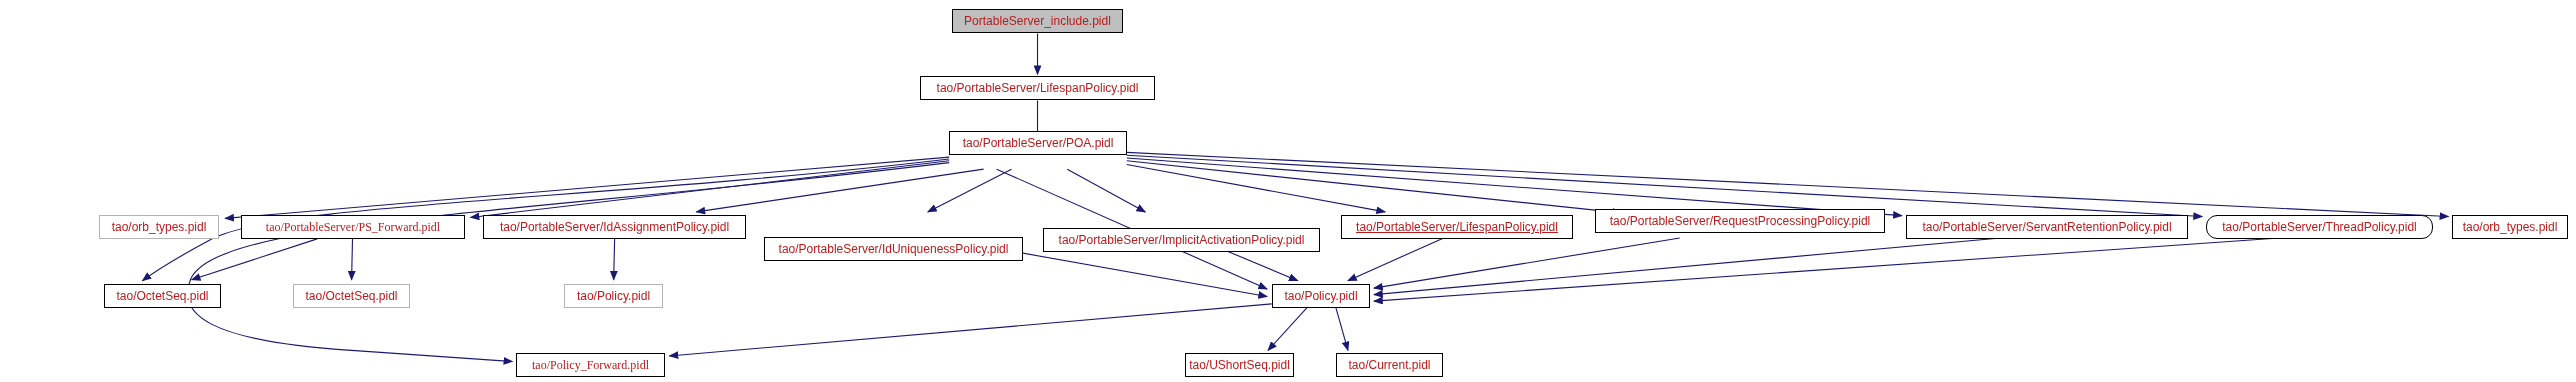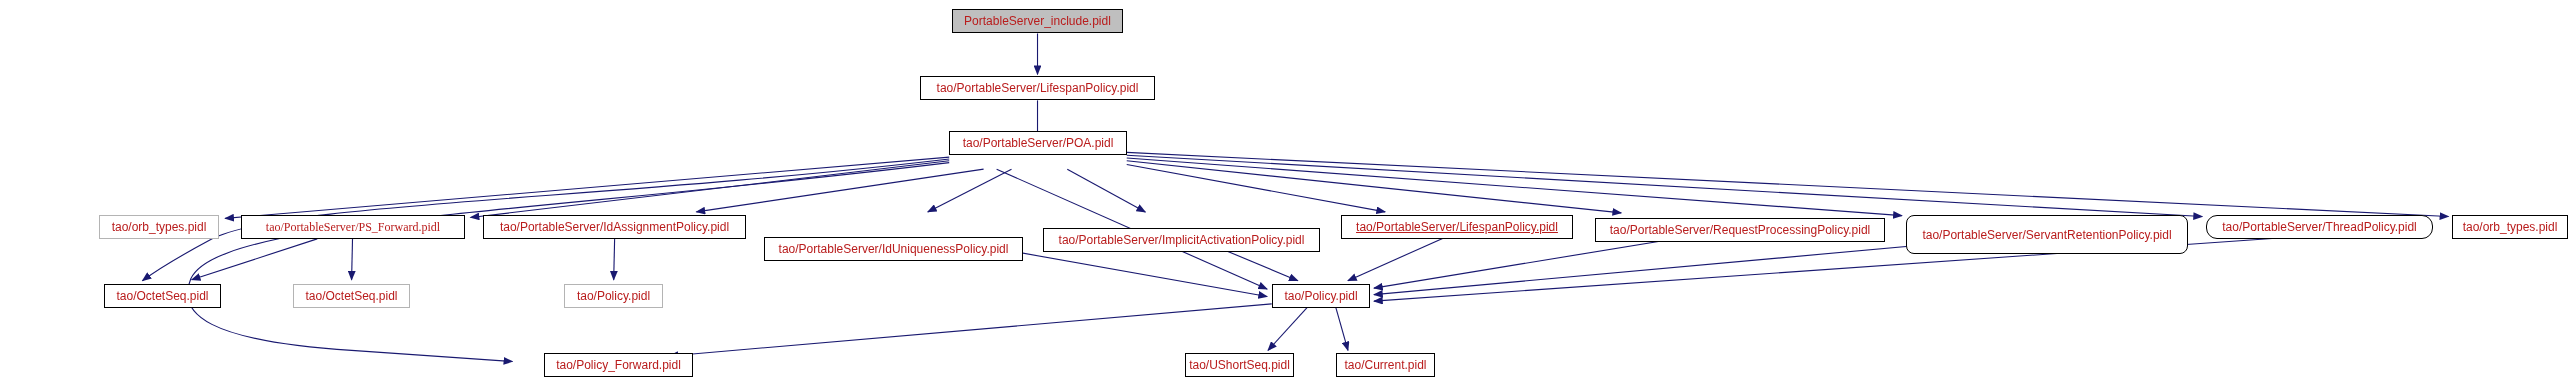--- a/index.html
+++ b/index.html
@@ -86,48 +86,48 @@
       </div>
       <div class="node " style="left: 764px; top: 215px; width: 259px; height: 24px; margin-top: 22px;">
         <span>tao/PortableServer/IdUniquenessPolicy.pidl</span>
       </div>
       <div class="node " style="left: 1043px; top: 228px; width: 277px; height: 24px;">
         <span>tao/PortableServer/ImplicitActivationPolicy.pidl</span>
       </div>
       <div class="node " style="left: 1341px; top: 215px; width: 232px; height: 24px; text-decoration: underline;">
         <span>tao/PortableServer/LifespanPolicy.pidl</span>
       </div>
-      <div class="node " style="left: 1595px; top: 218px; width: 290px; height: 24px;">
+      <div class="node " style="left: 1595px; top: 209px; width: 290px; height: 24px;">
         <span>tao/PortableServer/RequestProcessingPolicy.pidl</span>
       </div>
-      <div class="node " style="left: 1906px; top: 215px; width: 282px; height: 39px; border-radius: 8px;">
+      <div class="node " style="left: 1906px; top: 215px; width: 282px; height: 24px;">
         <span>tao/PortableServer/ServantRetentionPolicy.pidl</span>
       </div>
       <div class="node " style="left: 2206px; top: 215px; width: 227px; height: 24px; border-radius: 11px;">
         <span>tao/PortableServer/ThreadPolicy.pidl</span>
       </div>
       <div class="node " style="left: 2452px; top: 215px; width: 116px; height: 24px;">
         <span>tao/orb_types.pidl</span>
       </div>
       <div class="node " style="left: 104px; top: 284px; width: 117px; height: 24px;">
         <span>tao/OctetSeq.pidl</span>
       </div>
       <div class="node gray" style="left: 293px; top: 284px; width: 117px; height: 24px;">
         <span>tao/OctetSeq.pidl</span>
       </div>
       <div class="node gray" style="left: 564px; top: 284px; width: 99px; height: 24px;">
         <span>tao/Policy.pidl</span>
       </div>
       <div class="node " style="left: 1272px; top: 284px; width: 98px; height: 24px;">
         <span>tao/Policy.pidl</span>
       </div>
-      <div class="node " style="left: 544px; top: 353px; width: 149px; height: 24px;">
+      <div class="node " style="left: 516px; top: 353px; width: 149px; height: 24px; font-family: Liberation Serif, serif;">
         <span>tao/Policy_Forward.pidl</span>
       </div>
       <div class="node " style="left: 1185px; top: 353px; width: 109px; height: 24px;">
         <span>tao/UShortSeq.pidl</span>
       </div>
-      <div class="node " style="left: 1336px; top: 353px; width: 99px; height: 24px;">
+      <div class="node " style="left: 1336px; top: 353px; width: 107px; height: 24px;">
         <span>tao/Current.pidl</span>
       </div>
     </div>
 </div>
 
 
 </body></html>

